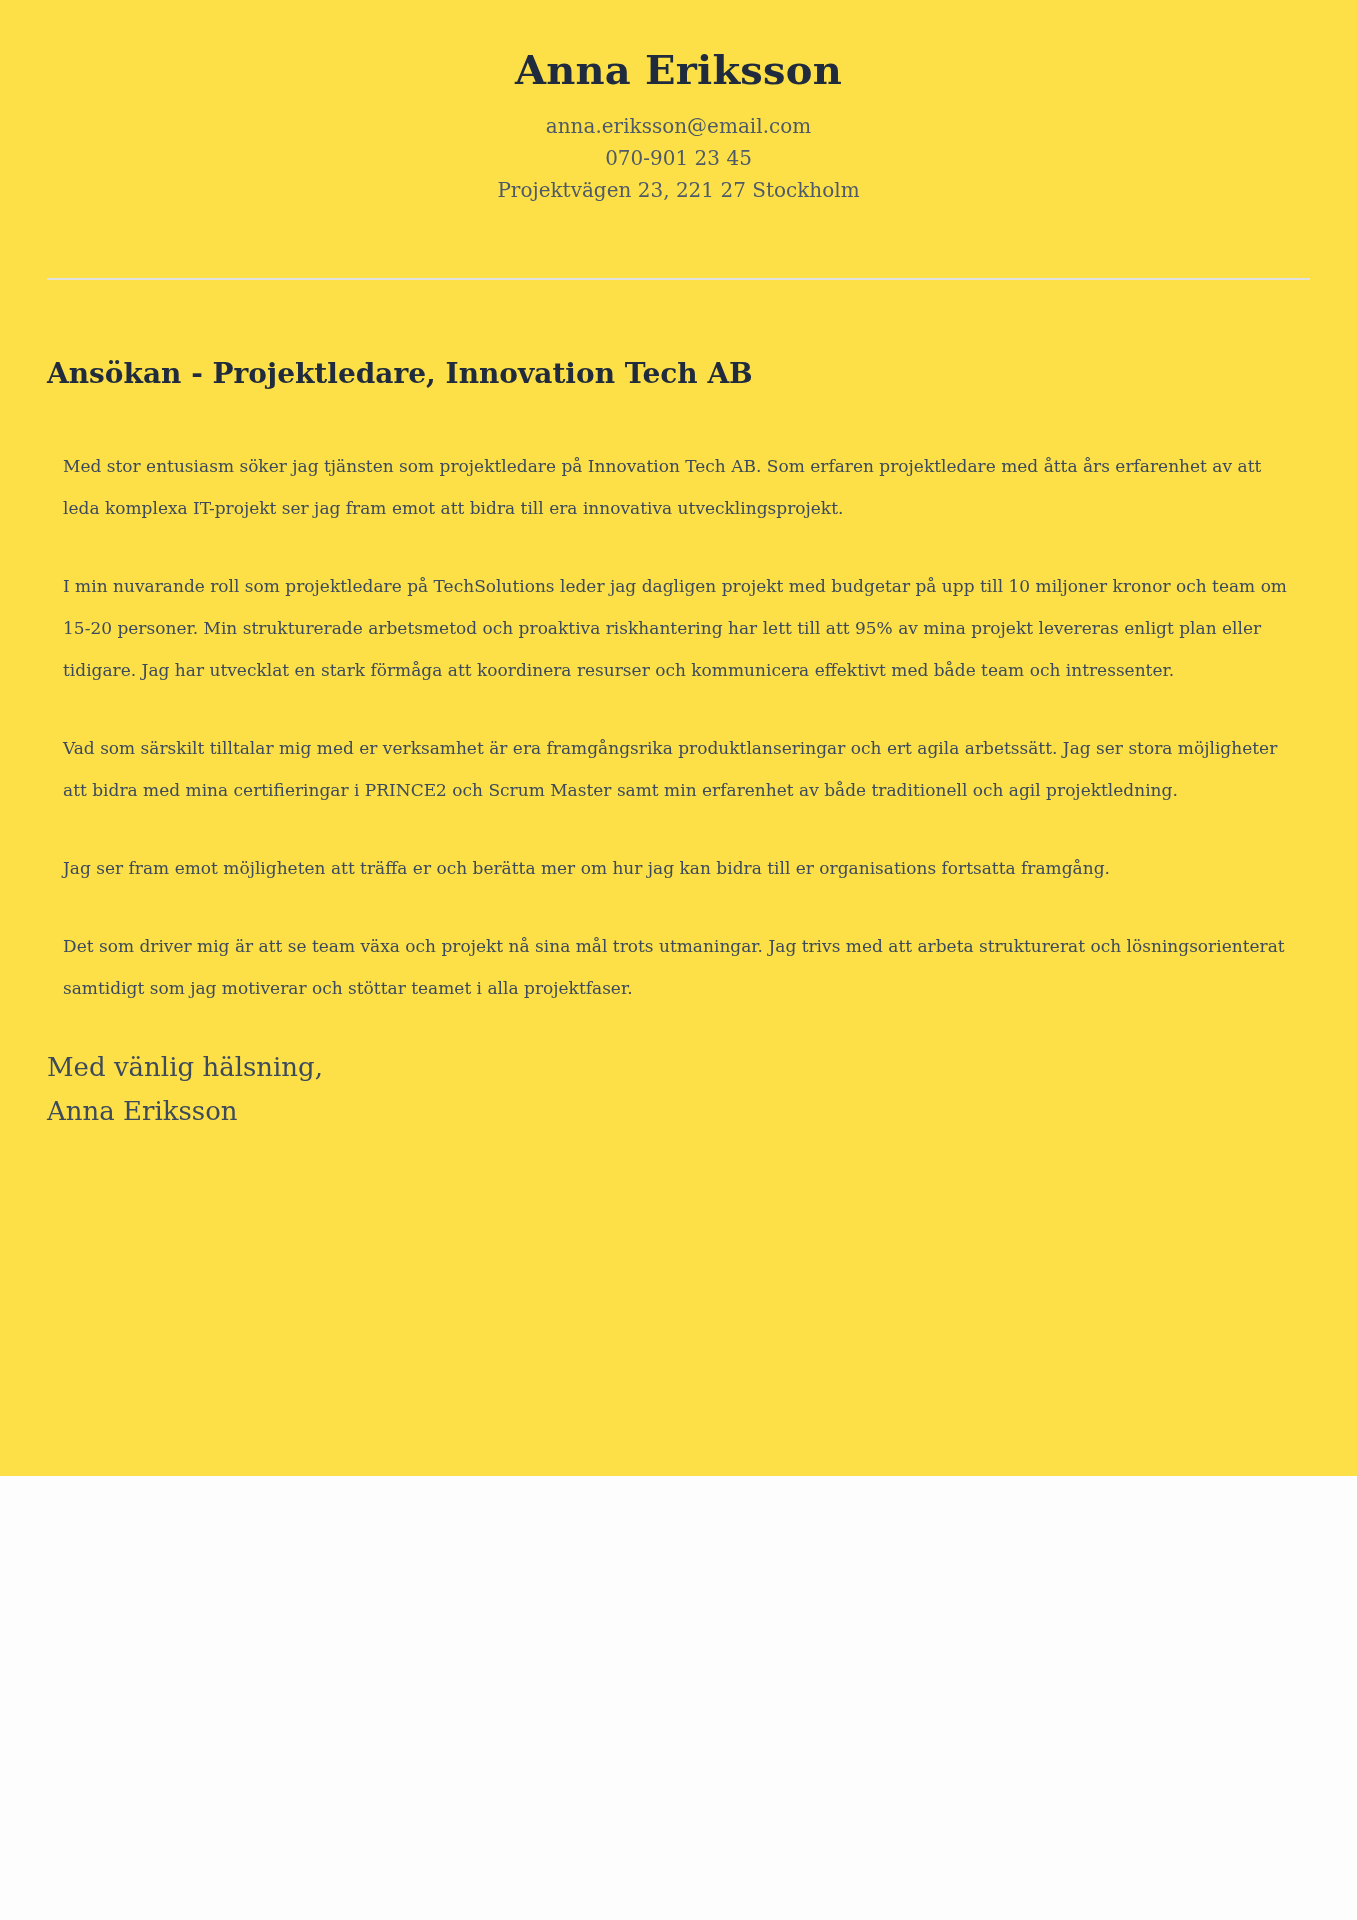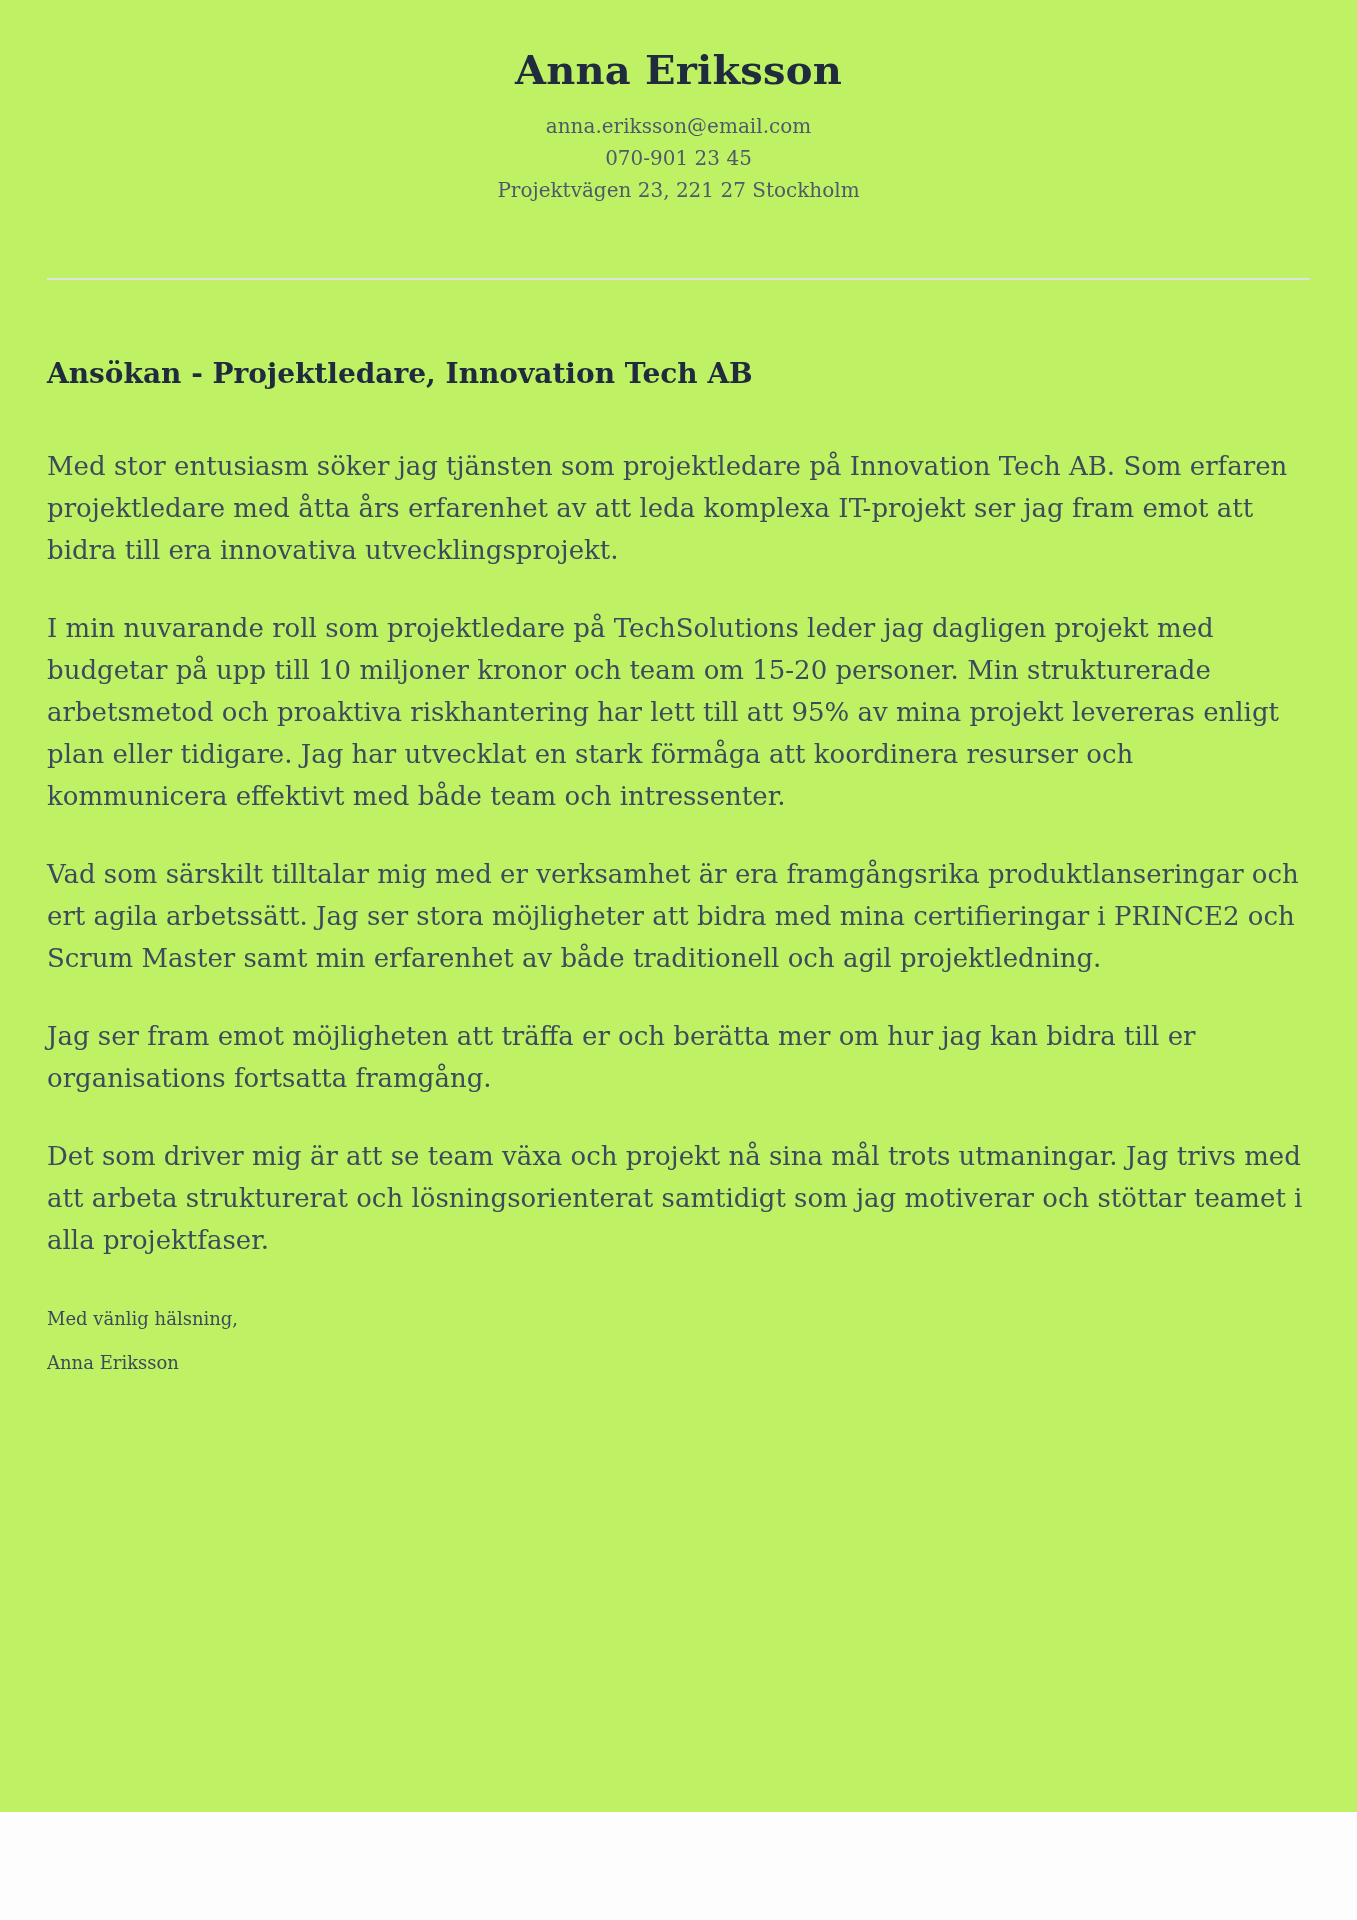--- a/index.html
+++ b/index.html
@@ -4,25 +4,25 @@
 <title>Ansökan - Projektledare</title>
 <style>
   html, body {
     margin: 0;
     padding: 0;
     background: #fdfdfd;
   }
   .page {
     position: relative;
     width: 1357px;
-    height: 1812px;
+    height: 1476px;
     box-sizing: border-box;
     margin: 0 auto;
     padding: 46px 47px 0;
-    background: #bef264;
+    background: #fde047;
     font-family: "DejaVu Serif", "Liberation Serif", serif;
     color: #3d4a5c;
     overflow: hidden;
   }
   .letter-header {
     text-align: center;
   }
   .applicant-name {
     margin: 0 0 16px;
     font-size: 40px;
@@ -45,27 +45,27 @@
     margin: 76px 0 16px;
     font-size: 28px;
     line-height: 1.25;
     font-weight: bold;
     color: #202c3e;
   }
   .letter-body {
     margin-top: 54px;
   }
   .letter-body p {
-    margin: 0 0 36px;
-    font-size: 26px;
+    margin: 0 16px 36px;
+    font-size: 17px;
     line-height: 42px;
     color: #3d4a5c;
   }
   .closing-block {
-    font-size: 18px;
+    font-size: 26px;
     line-height: 44px;
     color: #3d4a5c;
     margin-top: 4px;
   }
 </style>
 </head>
 <body>
 
 <div class="page">
 

